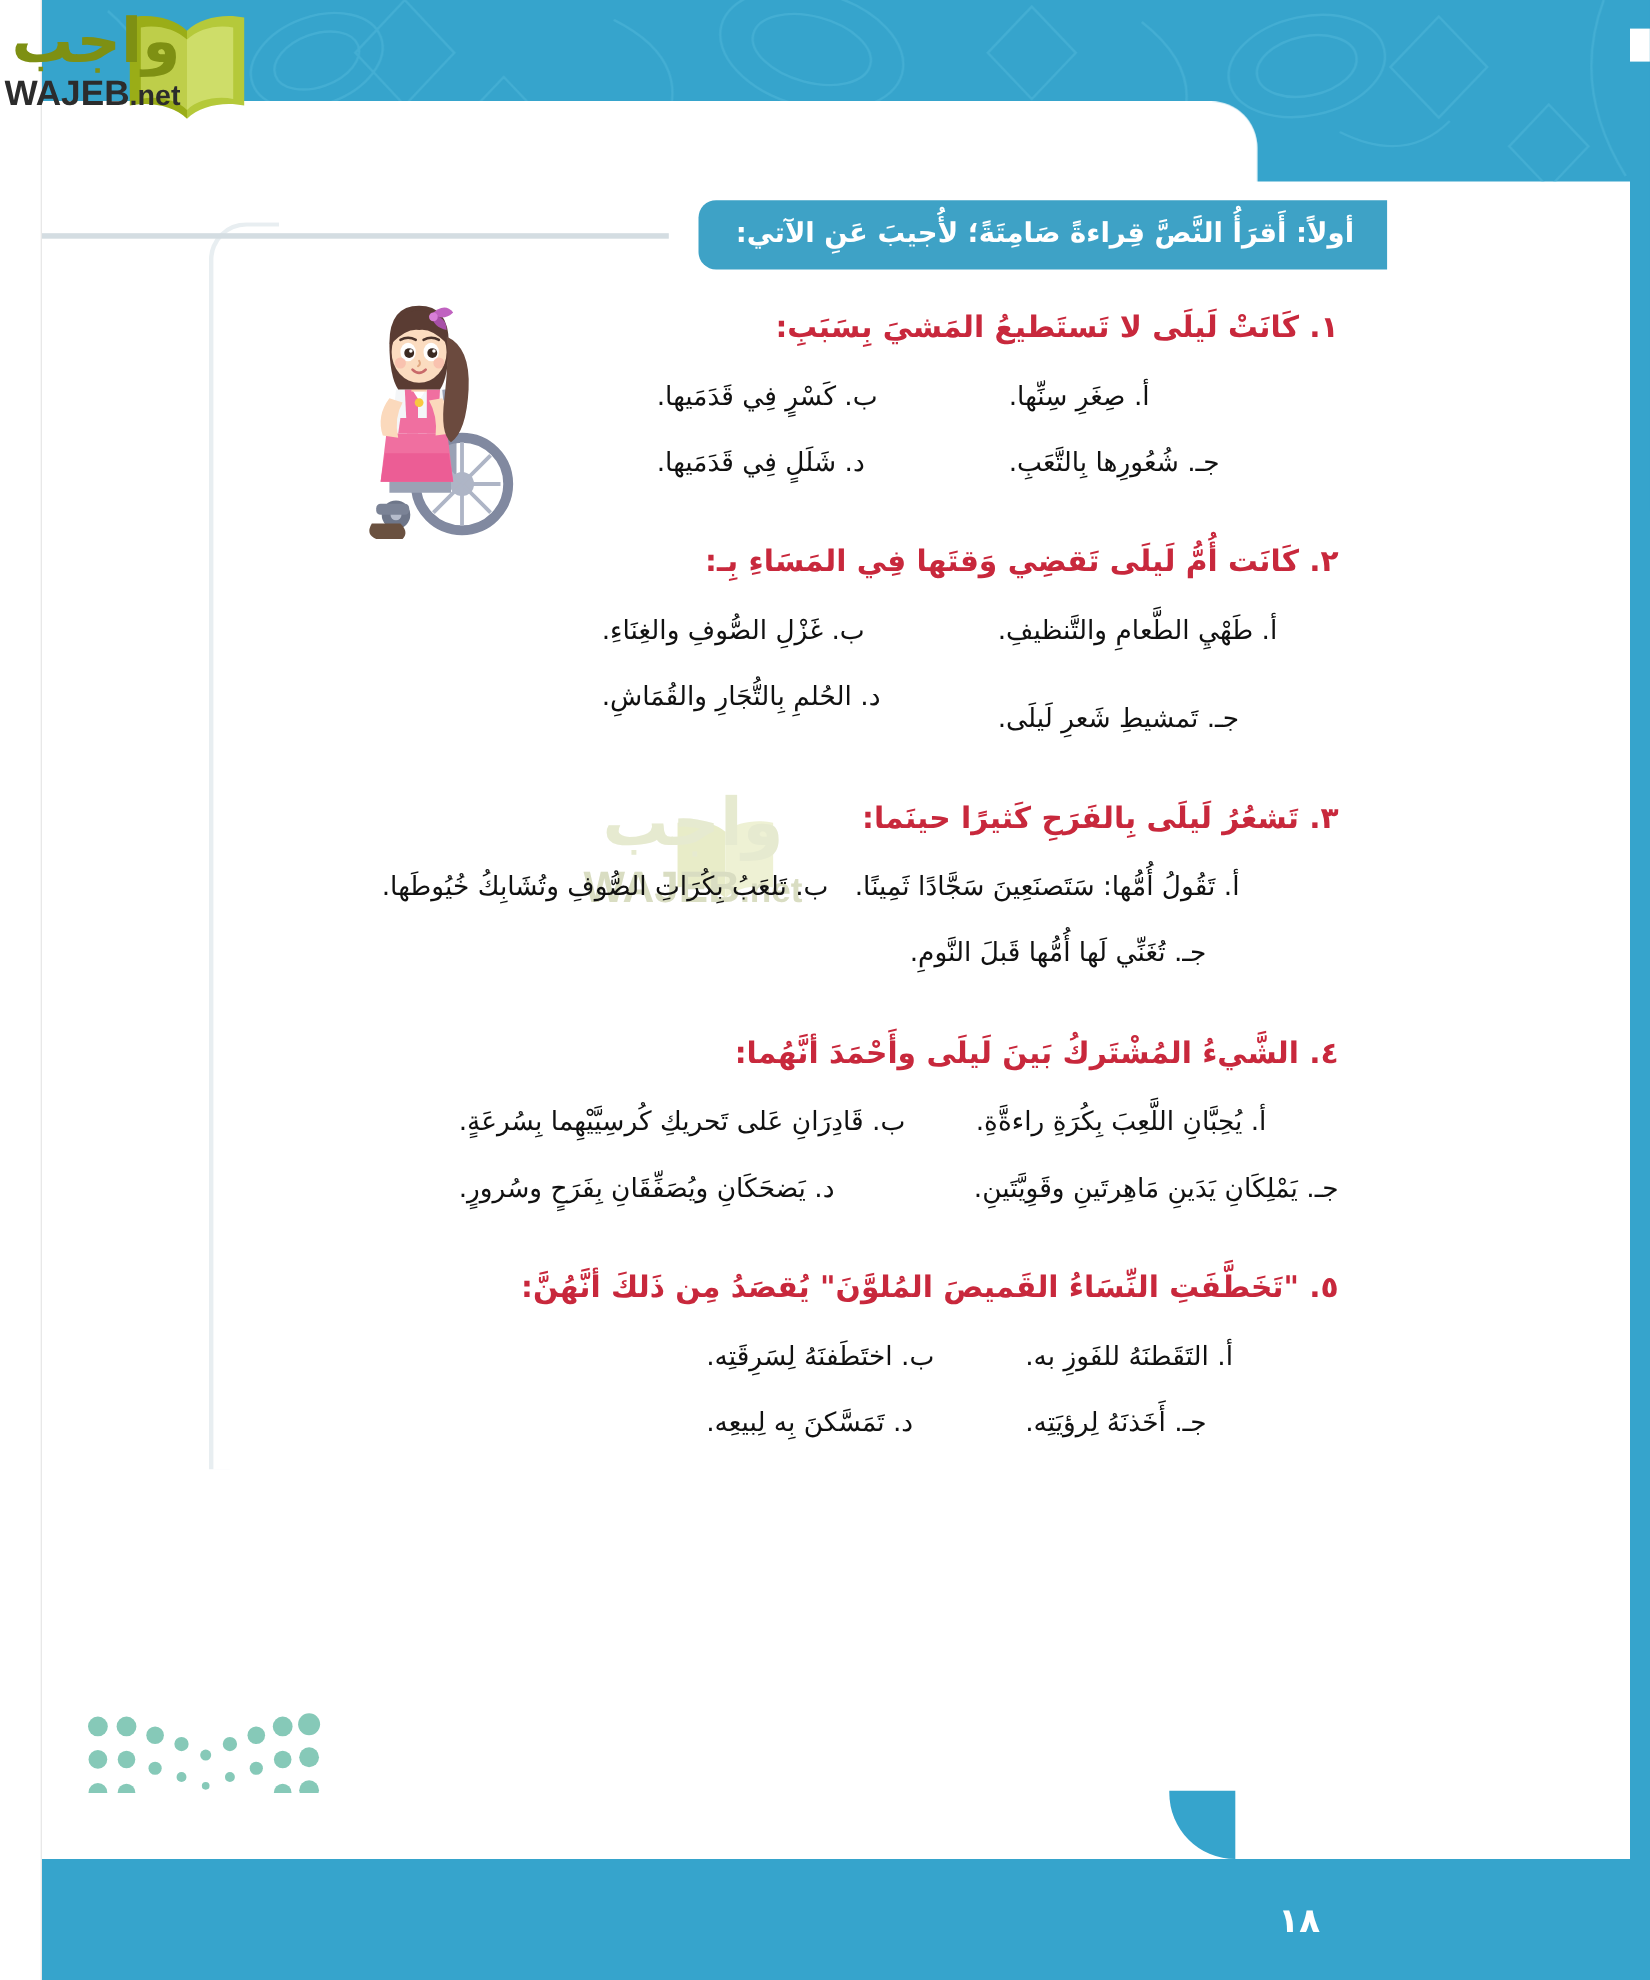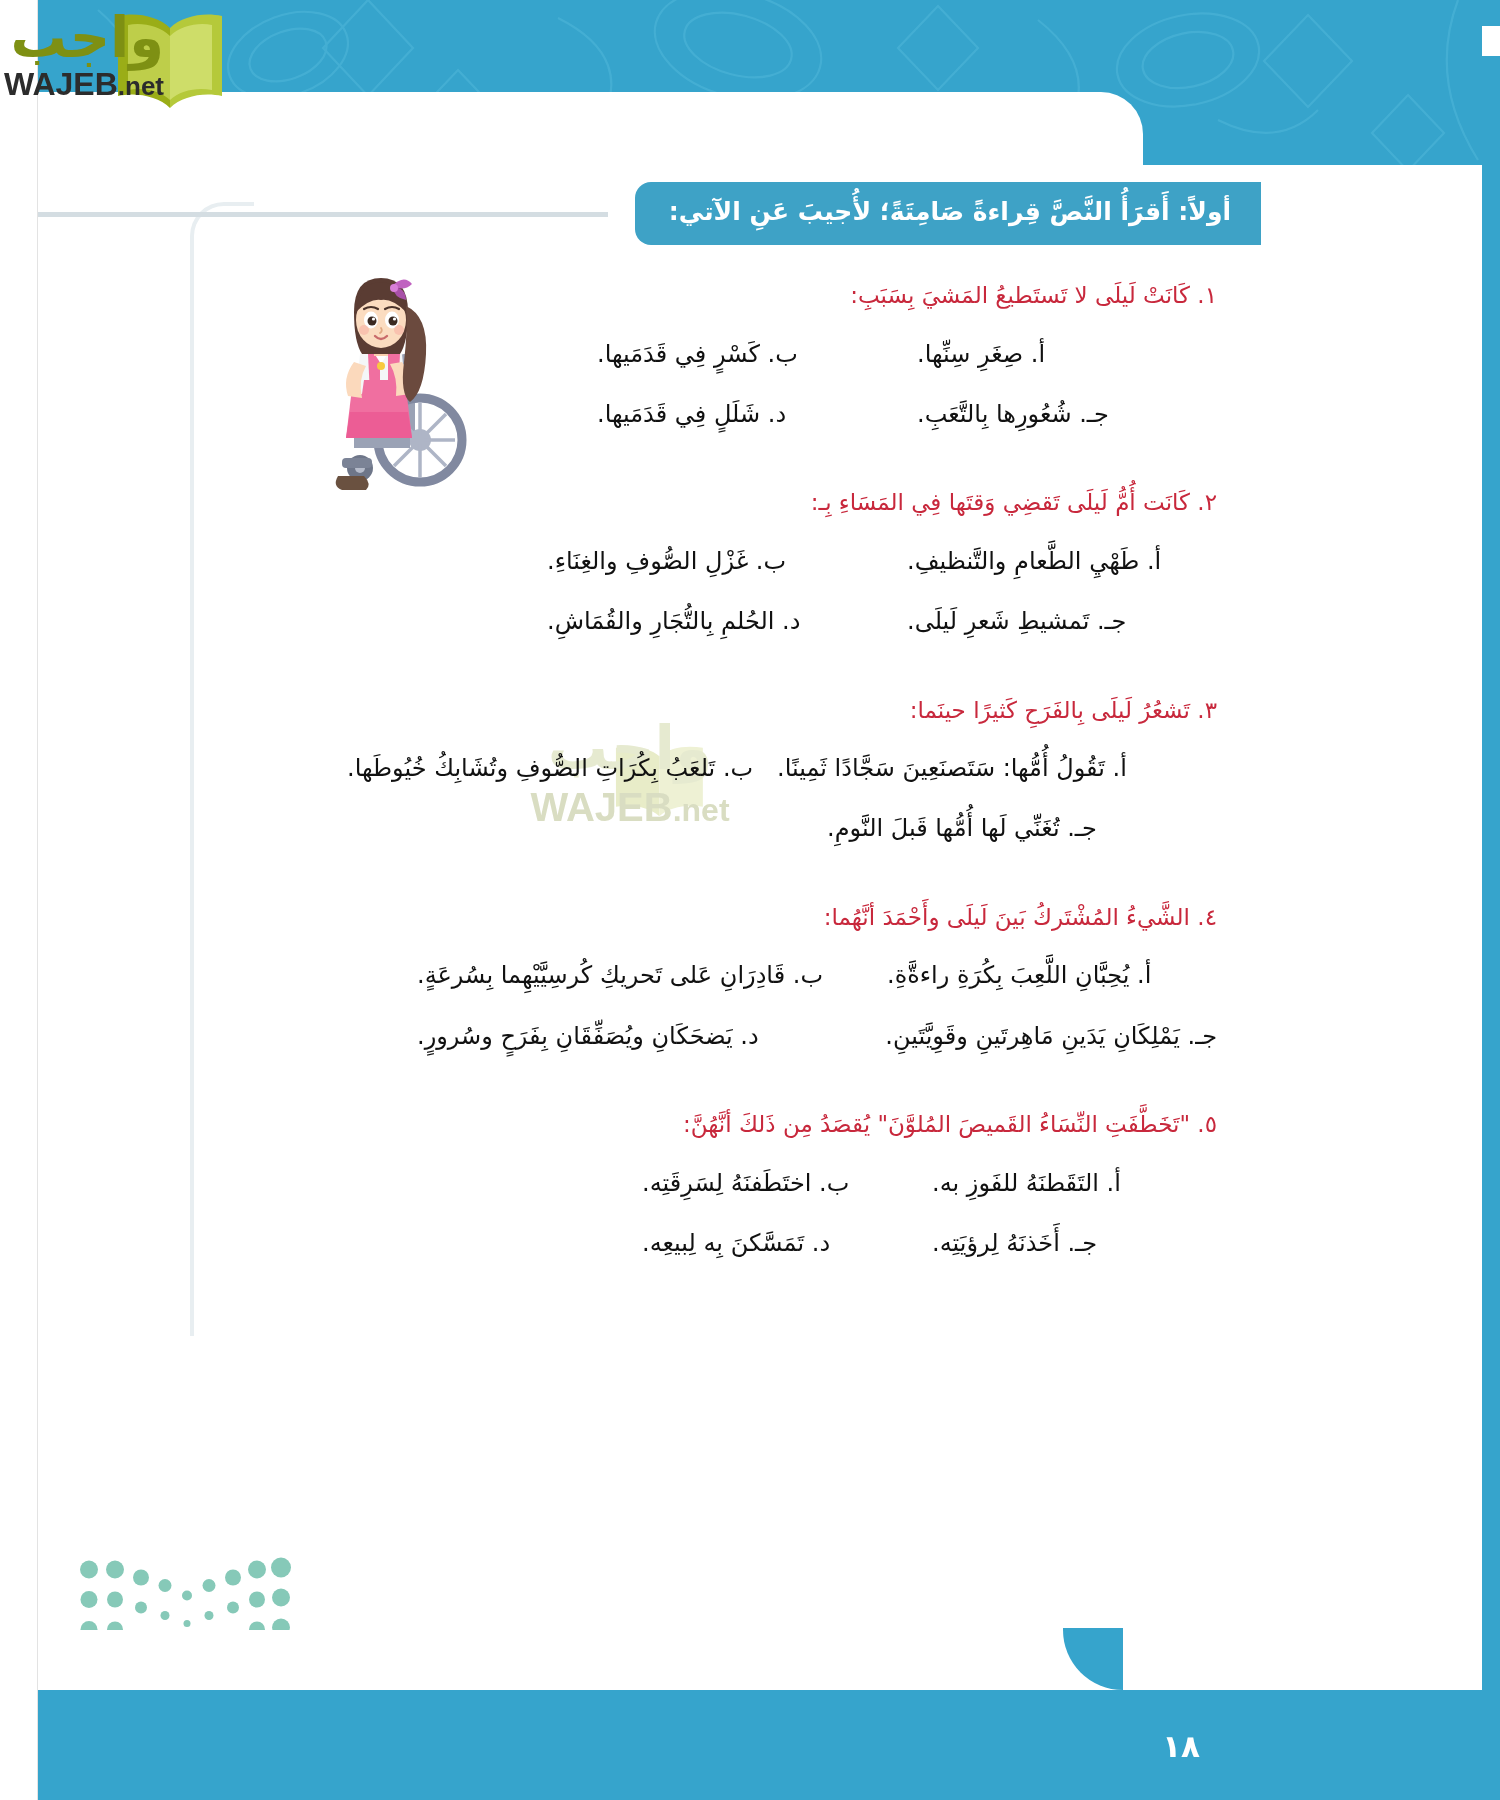--- a/index.html
+++ b/index.html
@@ -100,22 +100,22 @@
     font-size:25px;font-weight:700;
     white-space:nowrap;
     box-shadow:none;
     direction:rtl;
     line-height:1.4;
   }
   
   .qblock{position:relative;direction:rtl;}
   .qtext{
     color:#c8283c;
-    font-size:23px;
-    font-weight:400;
+    font-size:27px;
+    font-weight:700;
     direction:rtl;
     text-align:right;
     line-height:1.5;
     white-space:nowrap;
   }
   .opts{
     display:flex;
     direction:rtl;
     justify-content:flex-start;
     color:#111111;
@@ -311,21 +311,21 @@
       </div>
     </div>
 
     <div class="qblock" style="margin-top:52px;">
       <div class="qtext">٢. كَانَت أُمُّ لَيلَى تَقضِي وَقتَها فِي المَسَاءِ بِـ:</div>
       <div class="opts" style="margin-top:22px;">
         <div class="opt" style="width:310px;">أ. طَهْيِ الطَّعامِ والتَّنظيفِ.</div>
         <div class="opt" style="width:360px;">ب. غَزْلِ الصُّوفِ والغِنَاءِ.</div>
       </div>
       <div class="opts" style="margin-top:22px;">
-        <div class="opt" style="width:310px;">جـ. تَمشيطِ شَعرِ لَيلَى.</div>
+        <div class="opt" style="width:310px;margin-top:20px;">جـ. تَمشيطِ شَعرِ لَيلَى.</div>
         <div class="opt" style="width:360px;">د. الحُلمِ بِالتُّجَارِ والقُمَاشِ.</div>
       </div>
     </div>
 
     <div class="qblock" style="margin-top:52px;">
       <div class="qtext">٣. تَشعُرُ لَيلَى بِالفَرَحِ كَثيرًا حينَما:</div>
       <div class="opts" style="margin-top:22px;">
         <div class="opt" style="width:440px;">أ. تَقُولُ أُمُّها: سَتَصنَعِينَ سَجَّادًا ثَمِينًا.</div>
         <div class="opt" style="width:430px;">ب. تَلعَبُ بِكُرَاتِ الصُّوفِ وتُشَابِكُ خُيُوطَها.</div>
       </div>

